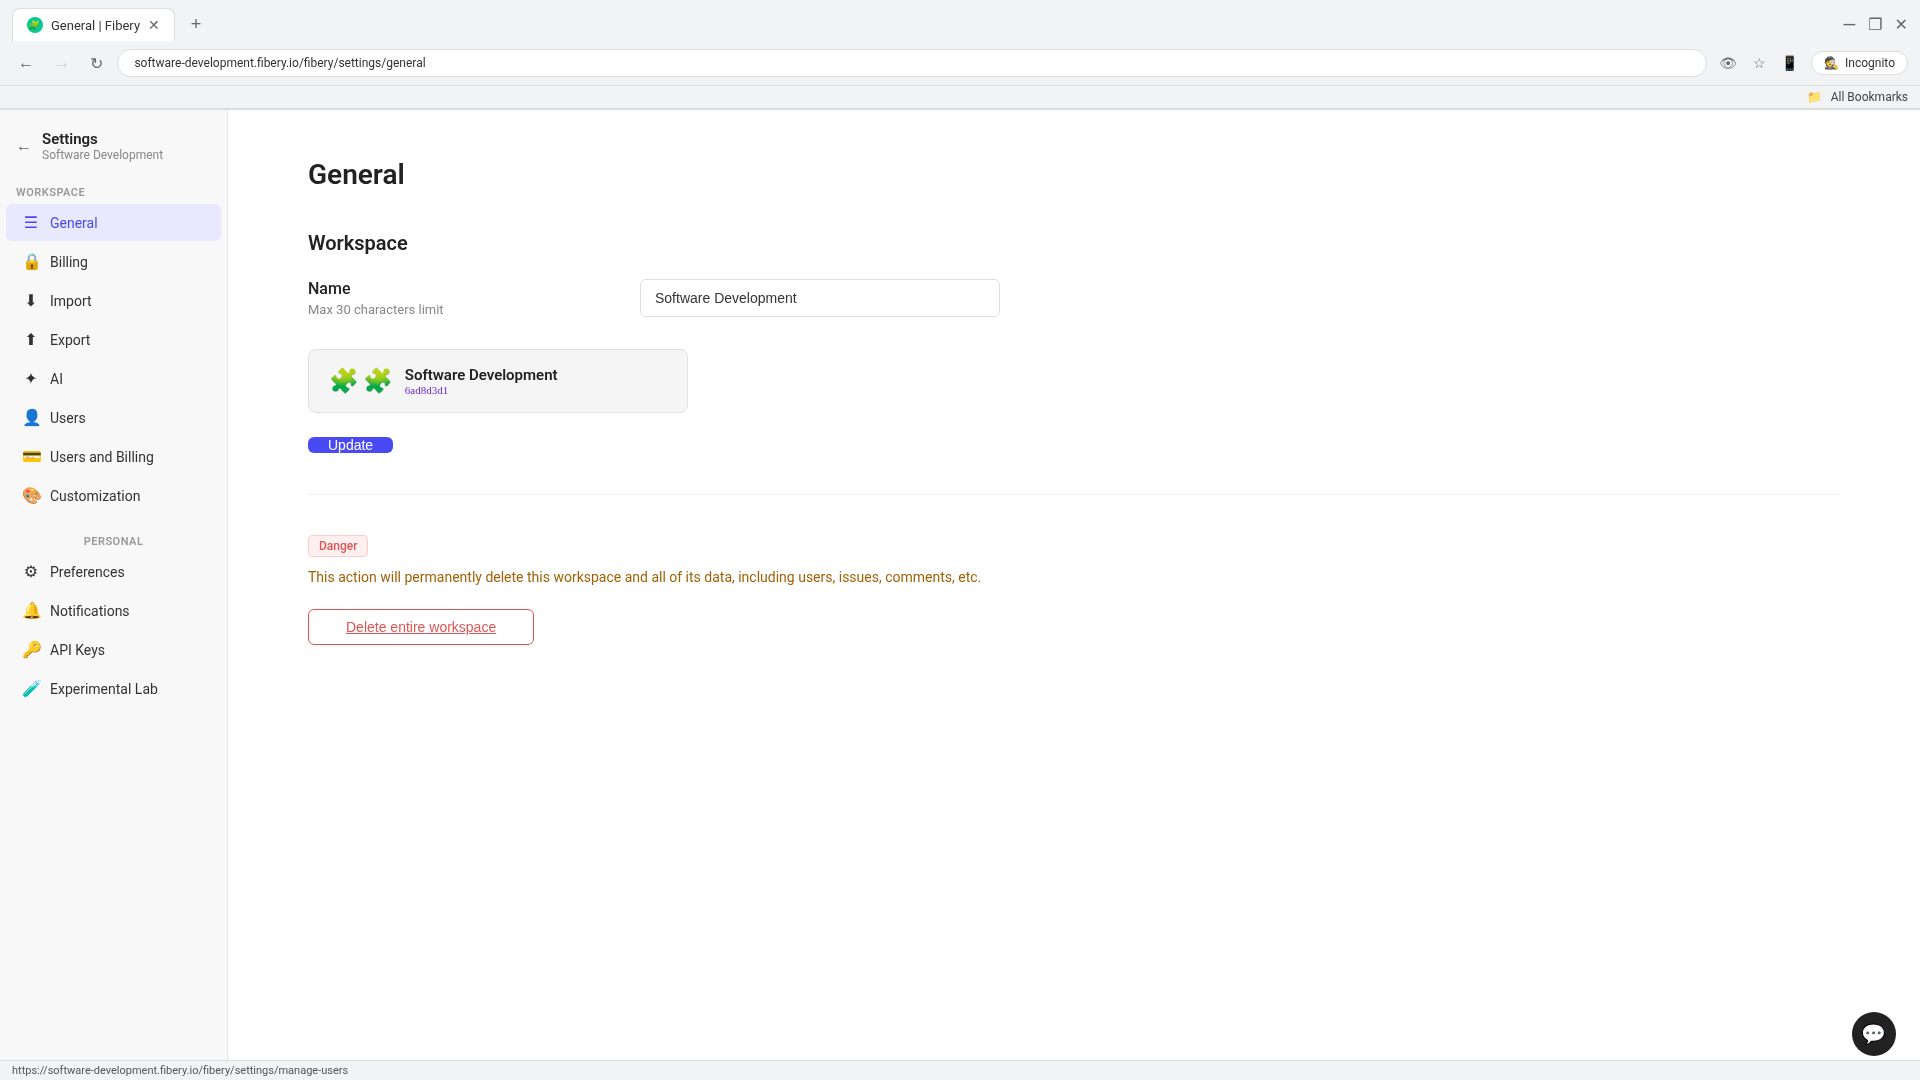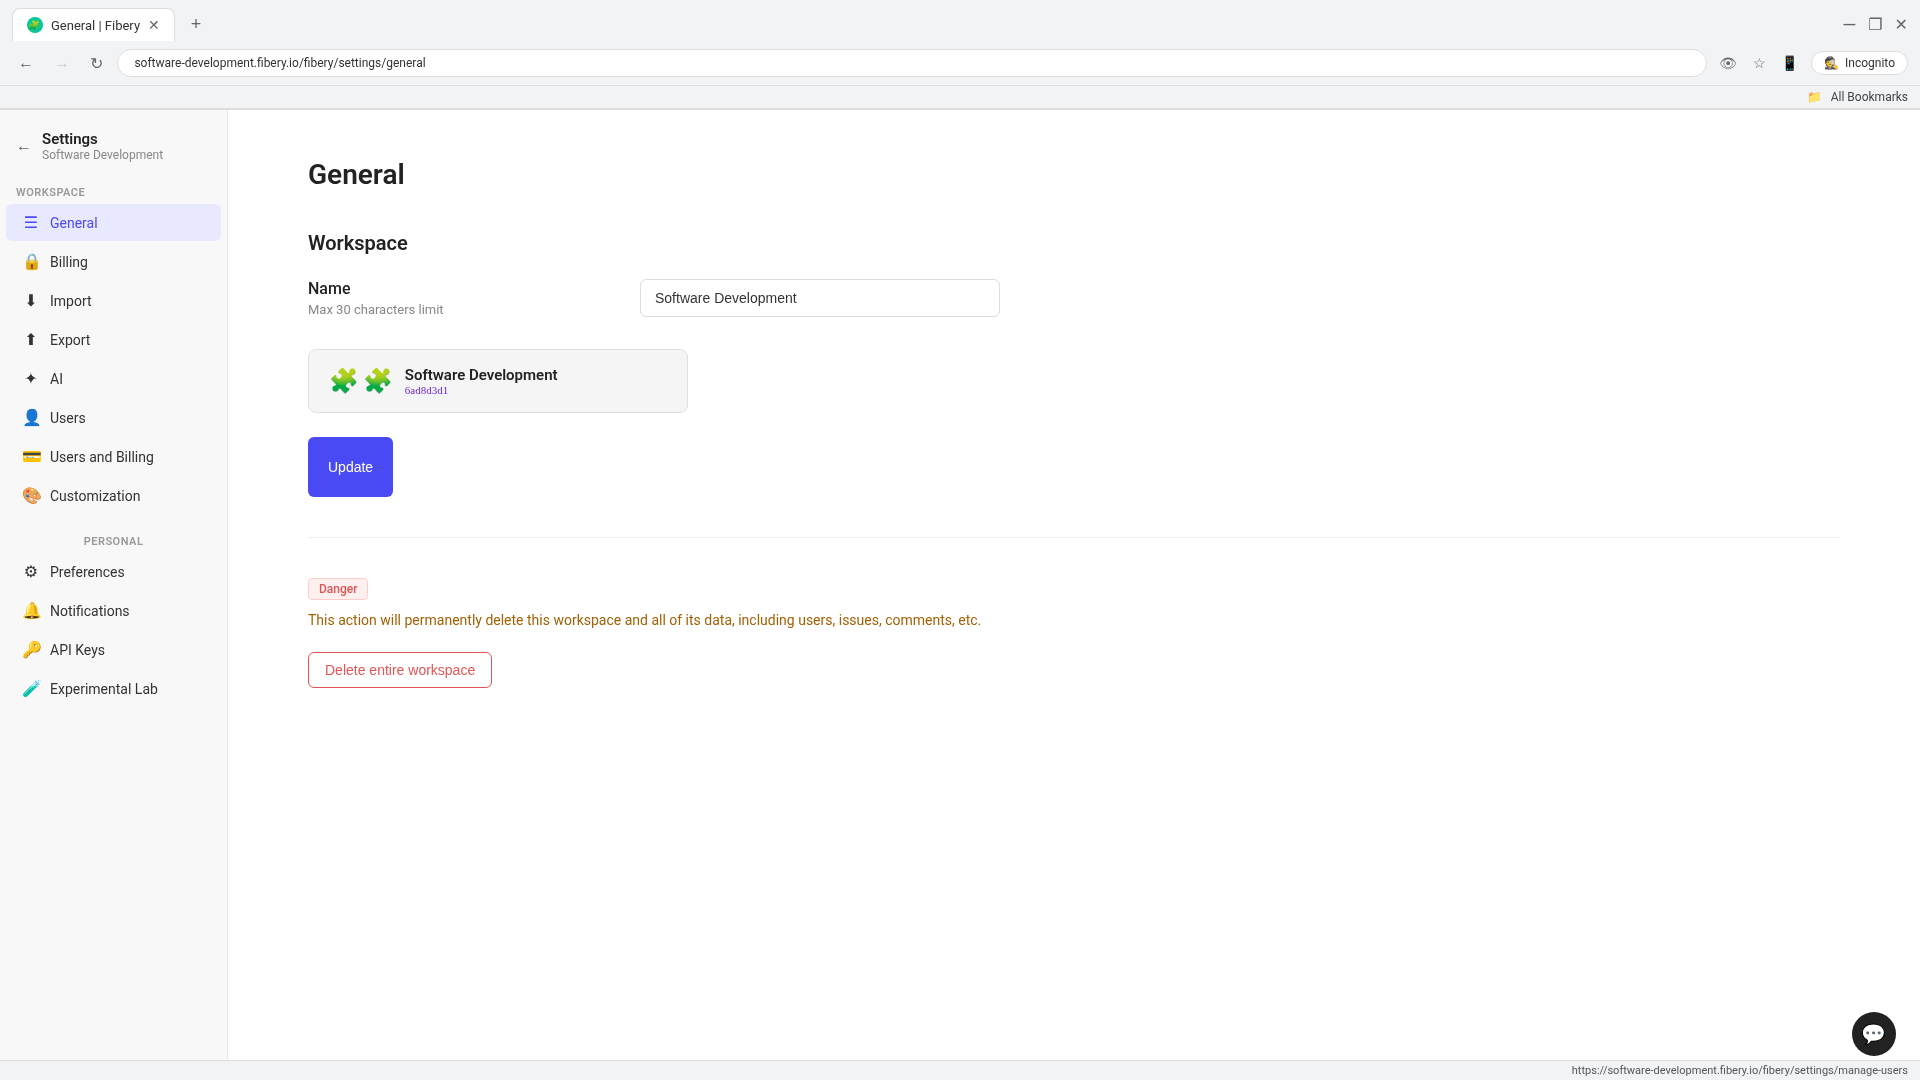--- a/index.html
+++ b/index.html
@@ -54,34 +54,34 @@
     .form-sublabel { font-size: 13px; color: #888; }
     .form-input-col { flex: 1; }
     .text-input { width: 100%; max-width: 360px; border: 1px solid #ddd; border-radius: 6px; padding: 10px 14px; font-size: 14px; color: #333; outline: none; }
 
     .logo-preview { display: flex; align-items: center; gap: 12px; background: #f5f5f5; border: 1px solid #e0e0e0; border-radius: 8px; padding: 16px 20px; max-width: 380px; }
     .logo-icons { display: flex; gap: 4px; }
     .logo-icon { font-size: 24px; }
     .logo-name { font-size: 15px; font-weight: 600; color: #222; }
     .logo-id { font-size: 11px; color: #6d28d9; font-family: Liberation Serif, serif; }
 
-    .update-btn { background: #4a4af4; color: white; border: none; border-radius: 6px; padding: 22px 20px; font-size: 14px; font-weight: 500; cursor: pointer; margin-top: 24px; }
+    .update-btn { background: #4a4af4; color: white; border: none; border-radius: 6px; padding: 0 20px; font-size: 14px; font-weight: 500; cursor: pointer; margin-top: 24px; }
 
     .divider { border: none; border-top: 1px solid #eee; margin: 40px 0; }
 
     .danger-badge { display: inline-block; background: #fff0f0; border: 1px solid #ffcccc; color: #e05555; border-radius: 4px; padding: 3px 10px; font-size: 12px; font-weight: 500; margin-bottom: 12px; }
     .delete-title { font-size: 22px; font-weight: 600; color: #222; margin-bottom: 10px; }
     .delete-desc { font-size: 14px; color: #a16207; margin-bottom: 24px; }
-    .delete-btn { background: none; border: 1.5px solid #e05555; color: #e05555; border-radius: 6px; padding: 9px 16px; font-size: 14px; font-weight: 500; cursor: pointer; }
+    .delete-btn { background: none; border: 1.5px solid #e05555; color: #e05555; border-radius: 6px; padding: 9px 37px; font-size: 14px; font-weight: 500; cursor: pointer; text-decoration: underline; }
 
     
     .chat-widget { position: fixed; bottom: 24px; right: 24px; width: 44px; height: 44px; background: #222; border-radius: 50%; display: flex; align-items: center; justify-content: center; cursor: pointer; color: white; font-size: 20px; }
 
     
-    .status-bar { background: #f1f3f4; border-top: 1px solid #ddd; padding: 3px 12px; font-size: 11px; color: #555; text-align: right; }
+    .status-bar { background: #f1f3f4; border-top: 1px solid #ddd; padding: 3px 12px; font-size: 11px; color: #555; }
   </style>
 </head>
 <body>
 
 <div class="browser-chrome">
   <div class="title-bar">
     <div class="tab">
       <span class="tab-favicon">🧩</span>
       <span>General | Fibery</span>
       <span class="tab-close">✕</span>

